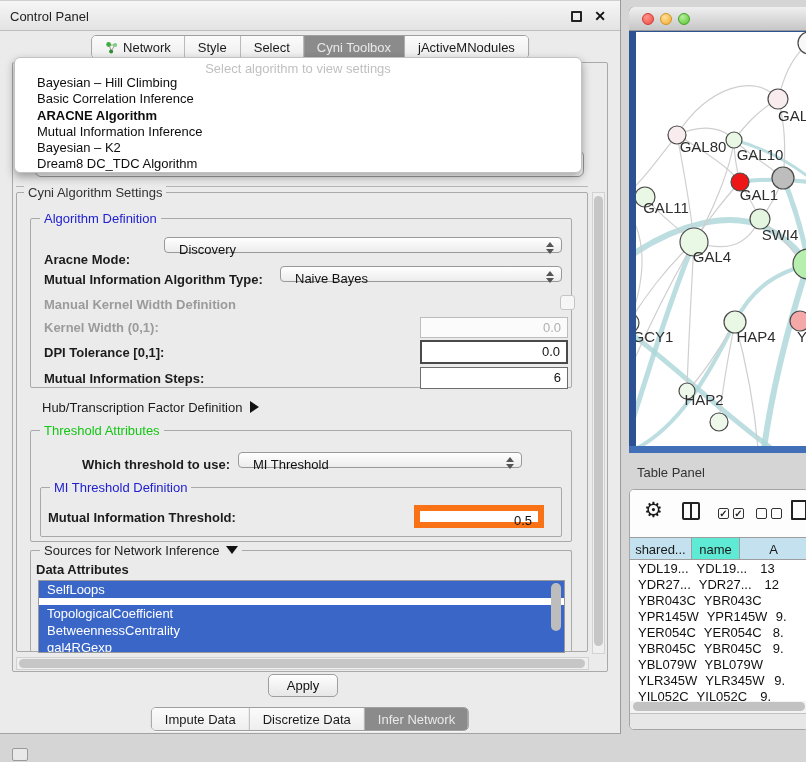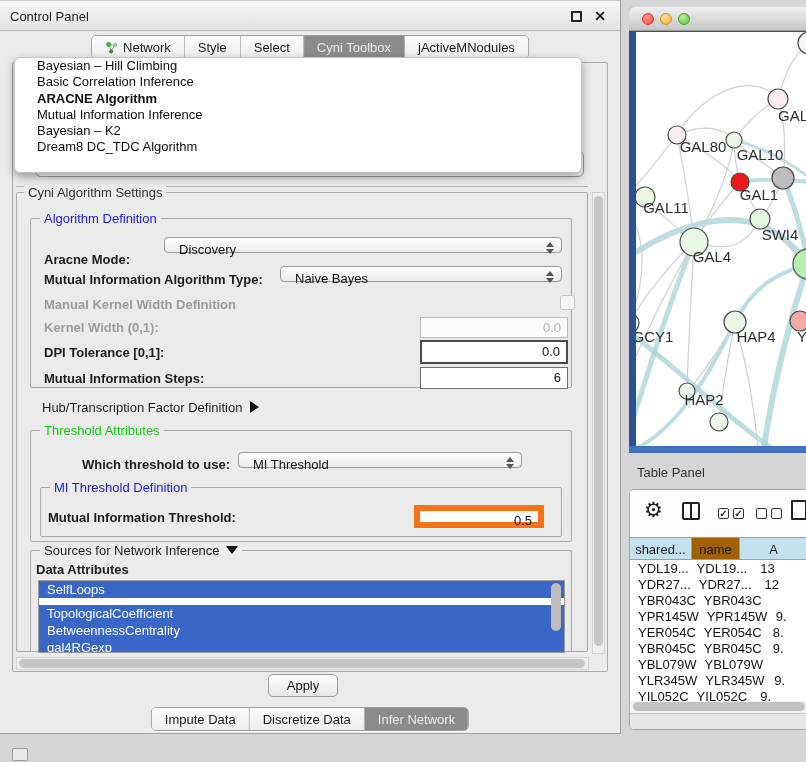--- a/index.html
+++ b/index.html
@@ -104,21 +104,21 @@
   .split-ic { position:absolute; left:52px; top:12px; width:18px; height:18px; border:2px solid #222; border-radius:2px; }
   .split-ic::after { content:""; position:absolute; left:6px; top:0; width:2px; height:14px; background:#222; }
   .cb-ic { position:absolute; top:18px; width:11px; height:11px; border:1.5px solid #333; border-radius:2px;
     font-size:10px; line-height:9px; text-align:center; color:#222; font-weight:bold; }
   .page-ic { position:absolute; left:161px; top:10px; width:16px; height:20px; border:2px solid #222; border-radius:1px; }
 
   .tp-header { position:absolute; left:0; top:47px; width:100%; height:23px; display:flex; border-top:1px solid #9e9e9e; border-bottom:1px solid #9e9e9e; }
   .tp-hcell { height:100%; border-right:1px solid #9e9e9e; font-size:13px; color:#1a1a1a;
     text-align:center; padding-top:4px; overflow:hidden; white-space:nowrap; }
   .tp-hcell.blue { background:#c3e1ee; }
-  .tp-hcell.gray { background:#a16207; }
+  .tp-hcell.gray { background:#5eead4; }
   .tp-rows { position:absolute; left:0; top:71px; width:100%; height:140px; overflow:hidden; }
   .trow { display:flex; height:16px; }
   .tcell { font-size:13px; color:#111; white-space:nowrap; overflow:visible; }
   .tp-hscroll { position:absolute; left:0px; top:211px; width:100%; height:12px; background:#f3f3f3; }
   .tp-hscroll .thumb { position:absolute; left:3px; top:1px; width:172px; height:9px; background:#c2c2c2; border-radius:5px; }
   .tp-footer { position:absolute; left:0; bottom:0; width:100%; height:16px; background:#e7e7e7; border-top:1px solid #c2c2c2; }
 
   .mini-icon { position:absolute; left:12px; top:748px; width:16px; height:13px; background:#e9e9e9;
     border:1px solid #9a9a9a; border-radius:2px; }
 </style>
@@ -241,20 +241,21 @@
   <div class="apply-btn">Apply</div>
 
   <div class="seg-tabs" id="bottom-tabs">
       <div class="seg-tab">Impute Data</div>
       <div class="seg-tab">Discretize Data</div>
       <div class="seg-tab selected">Infer Network</div>
     </div>
 </div>
 
 <div class="algo-popup">
+  <div class="ph">Select algorithm to view settings</div>
   <div id="algo-options">
       <div class="algo-opt">Bayesian – Hill Climbing</div>
       <div class="algo-opt">Basic Correlation Inference</div>
       <div class="algo-opt bold">ARACNE Algorithm</div>
       <div class="algo-opt">Mutual Information Inference</div>
       <div class="algo-opt">Bayesian – K2</div>
       <div class="algo-opt">Dream8 DC_TDC Algorithm</div>
     </div>
 </div>
 

